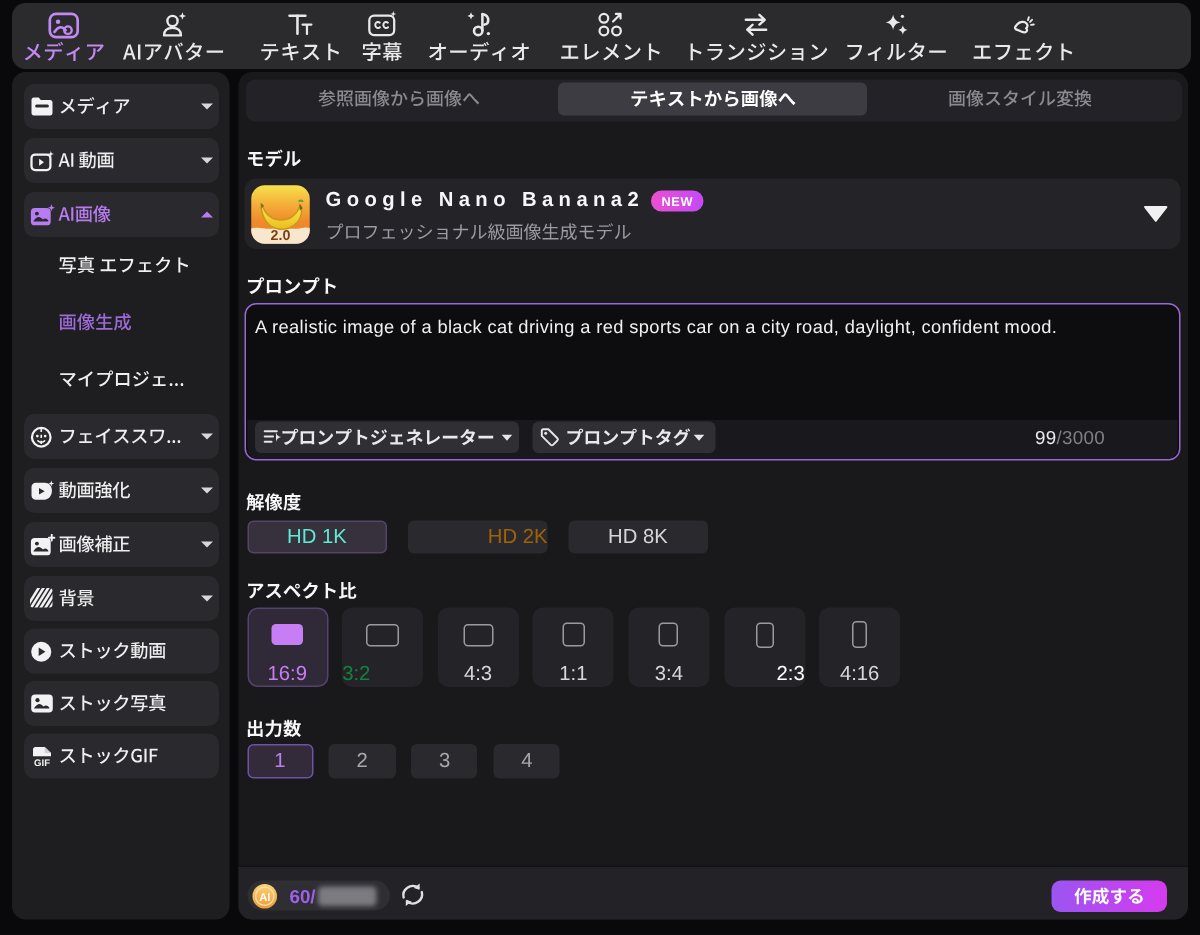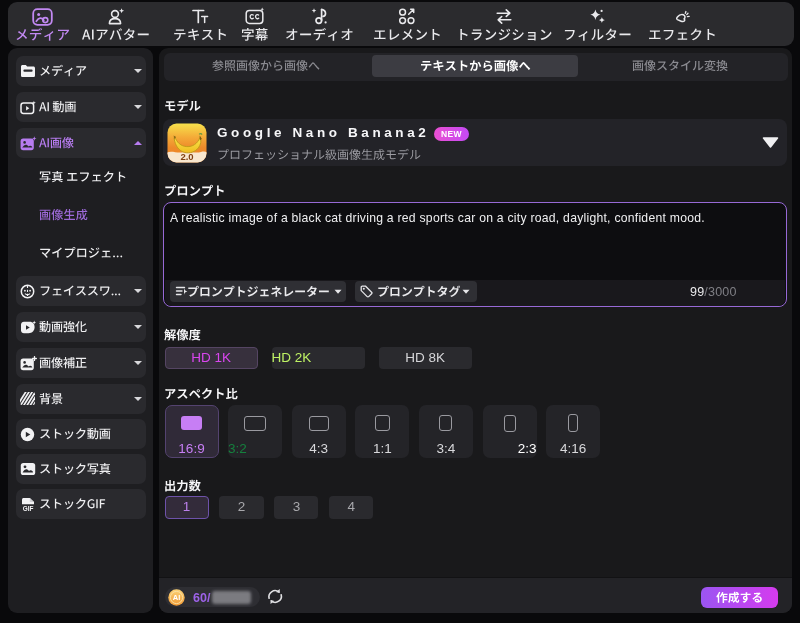--- a/index.html
+++ b/index.html
@@ -290,23 +290,23 @@
     <path d="M9.6 -8.8Q9.6 -8.5 9.8 -8.3Q10.1 -8.1 10.3 -8.1Q10.6 -8.1 10.8 -8.3Q11 -8.5 11 -8.8Q11 -9.1 10.8 -9.3Q10.6 -9.5 10.3 -9.5Q10.1 -9.5 9.8 -9.3Q9.6 -9.1 9.6 -8.8ZM8.9 -8.8Q8.9 -9.2 9.1 -9.5Q9.3 -9.8 9.6 -10.0Q9.9 -10.2 10.3 -10.2Q10.7 -10.2 11.1 -10.0Q11.4 -9.8 11.6 -9.5Q11.8 -9.2 11.8 -8.8Q11.8 -8.4 11.6 -8.1Q11.4 -7.8 11.1 -7.6Q10.7 -7.4 10.3 -7.4Q9.9 -7.4 9.6 -7.6Q9.3 -7.8 9.1 -8.1Q8.9 -8.4 8.9 -8.8ZM10.4 -7.9Q10.3 -7.7 10.2 -7.4Q10.1 -7.2 10.1 -7.0Q10 -6.6 9.8 -6.0Q9.7 -5.5 9.5 -4.9Q9.3 -4.3 9 -3.7Q8.7 -3.2 8.3 -2.6Q7.7 -1.9 7 -1.3Q6.3 -0.7 5.4 -0.2Q4.5 0.3 3.5 0.7L2.2 -0.8Q3.4 -1.1 4.2 -1.5Q5.1 -1.9 5.7 -2.4Q6.4 -3 6.9 -3.6Q7.3 -4.1 7.5 -4.7Q7.8 -5.3 8 -5.9Q8.2 -6.5 8.3 -7.0Q8.1 -7 7.7 -7.0Q7.3 -7 6.7 -7.0Q6.1 -7 5.5 -7.0Q4.9 -7 4.4 -7.0Q3.8 -7 3.4 -7.0Q2.9 -7 2.7 -7.0Q2.3 -7 1.9 -7.0Q1.5 -6.9 1.3 -6.9V-8.6Q1.4 -8.6 1.7 -8.6Q2 -8.5 2.2 -8.5Q2.5 -8.5 2.7 -8.5Q2.9 -8.5 3.2 -8.5Q3.6 -8.5 4.1 -8.5Q4.5 -8.5 5 -8.5Q5.5 -8.5 6.1 -8.5Q6.6 -8.5 7 -8.5Q7.4 -8.5 7.8 -8.5Q8.1 -8.5 8.2 -8.5Q8.4 -8.5 8.7 -8.5Q8.9 -8.5 9.2 -8.6Z M13.4 -8.5Q13.8 -8.5 14.1 -8.5Q14.4 -8.5 14.7 -8.5Q14.9 -8.5 15.3 -8.5Q15.7 -8.5 16.2 -8.5Q16.8 -8.5 17.4 -8.5Q18 -8.5 18.6 -8.5Q19.2 -8.5 19.8 -8.5Q20.3 -8.5 20.7 -8.5Q21.1 -8.5 21.3 -8.5Q21.5 -8.5 21.8 -8.5Q22.1 -8.5 22.5 -8.5Q22.5 -8.2 22.5 -7.9Q22.4 -7.6 22.4 -7.3Q22.4 -7.2 22.4 -6.8Q22.4 -6.5 22.4 -6.0Q22.4 -5.5 22.4 -4.9Q22.4 -4.4 22.4 -3.8Q22.4 -3.3 22.4 -2.8Q22.4 -2.3 22.4 -2.0Q22.4 -1.6 22.4 -1.5Q22.4 -1.3 22.5 -1.0Q22.5 -0.7 22.5 -0.5Q22.5 -0.2 22.5 -0.0Q22.5 0.2 22.5 0.2H20.8Q20.8 0.2 20.8 -0.1Q20.8 -0.4 20.8 -0.7Q20.8 -1.1 20.8 -1.4Q20.8 -1.6 20.8 -2.0Q20.8 -2.3 20.8 -2.8Q20.8 -3.3 20.8 -3.9Q20.8 -4.5 20.8 -5.0Q20.8 -5.5 20.8 -6.0Q20.8 -6.4 20.8 -6.7Q20.8 -7 20.8 -7.0H15.0Q15 -7 15 -6.7Q15 -6.4 15 -6.0Q15 -5.6 15 -5.0Q15 -4.5 15 -3.9Q15 -3.3 15 -2.8Q15 -2.3 15 -2.0Q15 -1.6 15 -1.4Q15 -1.2 15 -0.9Q15 -0.7 15 -0.4Q15.1 -0.2 15.1 0.0Q15.1 0.2 15.1 0.2H13.4Q13.4 0.2 13.4 0.0Q13.4 -0.2 13.4 -0.4Q13.4 -0.7 13.4 -1.0Q13.4 -1.3 13.4 -1.5Q13.4 -1.6 13.4 -2.0Q13.4 -2.3 13.4 -2.8Q13.4 -3.3 13.4 -3.9Q13.4 -4.4 13.4 -5.0Q13.4 -5.5 13.4 -6.0Q13.4 -6.5 13.4 -6.8Q13.4 -7.2 13.4 -7.3Q13.4 -7.6 13.4 -7.9Q13.4 -8.3 13.4 -8.5ZM21.4 -2.0V-0.4H14.2V-2.0Z M26.7 -9.1Q27 -8.9 27.4 -8.6Q27.8 -8.3 28.3 -7.9Q28.7 -7.5 29.1 -7.2Q29.5 -6.9 29.8 -6.6L28.6 -5.3Q28.3 -5.6 28 -5.9Q27.6 -6.3 27.2 -6.7Q26.7 -7 26.3 -7.4Q25.9 -7.7 25.6 -7.9ZM25.2 -1.1Q26.1 -1.3 27 -1.5Q27.8 -1.7 28.5 -2.0Q29.2 -2.4 29.8 -2.7Q30.8 -3.3 31.7 -4.1Q32.5 -4.9 33.1 -5.7Q33.8 -6.6 34.2 -7.4L35.1 -5.7Q34.6 -4.9 34 -4.1Q33.3 -3.3 32.5 -2.5Q31.6 -1.8 30.7 -1.2Q30 -0.9 29.3 -0.5Q28.6 -0.2 27.8 0.1Q27 0.3 26.2 0.5Z M45.3 -8.8Q45.3 -8.5 45.5 -8.3Q45.8 -8.1 46 -8.1Q46.3 -8.1 46.5 -8.3Q46.7 -8.5 46.7 -8.8Q46.7 -9.1 46.5 -9.3Q46.3 -9.5 46 -9.5Q45.8 -9.5 45.5 -9.3Q45.3 -9.1 45.3 -8.8ZM44.6 -8.8Q44.6 -9.2 44.8 -9.5Q45 -9.8 45.3 -10.0Q45.6 -10.2 46 -10.2Q46.4 -10.2 46.8 -10.0Q47.1 -9.8 47.3 -9.5Q47.5 -9.2 47.5 -8.8Q47.5 -8.4 47.3 -8.1Q47.1 -7.8 46.8 -7.6Q46.4 -7.4 46 -7.4Q45.6 -7.4 45.3 -7.6Q45 -7.8 44.8 -8.1Q44.6 -8.4 44.6 -8.8ZM46.1 -7.9Q46 -7.7 45.9 -7.4Q45.8 -7.2 45.8 -7.0Q45.7 -6.6 45.5 -6.0Q45.4 -5.5 45.2 -4.9Q45 -4.3 44.7 -3.7Q44.4 -3.2 44 -2.6Q43.4 -1.9 42.7 -1.3Q42 -0.7 41.1 -0.2Q40.2 0.3 39.2 0.7L37.9 -0.8Q39.1 -1.1 39.9 -1.5Q40.8 -1.9 41.4 -2.4Q42.1 -3 42.6 -3.6Q43 -4.1 43.2 -4.7Q43.5 -5.3 43.7 -5.9Q43.9 -6.5 44 -7.0Q43.8 -7 43.4 -7.0Q43 -7 42.4 -7.0Q41.8 -7 41.2 -7.0Q40.6 -7 40.1 -7.0Q39.5 -7 39.1 -7.0Q38.6 -7 38.4 -7.0Q38 -7 37.6 -7.0Q37.2 -6.9 37 -6.9V-8.6Q37.1 -8.6 37.4 -8.6Q37.7 -8.5 37.9 -8.5Q38.2 -8.5 38.4 -8.5Q38.6 -8.5 38.9 -8.5Q39.3 -8.5 39.8 -8.5Q40.2 -8.5 40.7 -8.5Q41.2 -8.5 41.8 -8.5Q42.3 -8.5 42.7 -8.5Q43.1 -8.5 43.5 -8.5Q43.8 -8.5 43.9 -8.5Q44.1 -8.5 44.4 -8.5Q44.6 -8.5 44.9 -8.6Z M51.4 -1.1Q51.4 -1.4 51.4 -1.9Q51.4 -2.4 51.4 -3.1Q51.4 -3.8 51.4 -4.6Q51.4 -5.3 51.4 -6.0Q51.4 -6.7 51.4 -7.3Q51.4 -7.8 51.4 -8.0Q51.4 -8.4 51.3 -8.8Q51.3 -9.2 51.2 -9.5H53.1Q53.1 -9.2 53 -8.8Q53 -8.4 53 -8.0Q53 -7.7 53 -7.1Q53 -6.6 53 -5.9Q53 -5.2 53 -4.4Q53 -3.7 53 -3.0Q53 -2.4 53 -1.9Q53 -1.4 53 -1.1Q53 -1 53 -0.7Q53 -0.4 53.1 -0.1Q53.1 0.3 53.1 0.5H51.2Q51.3 0.2 51.3 -0.3Q51.4 -0.8 51.4 -1.1ZM52.7 -6.4Q53.3 -6.2 54 -6.0Q54.7 -5.7 55.5 -5.5Q56.3 -5.2 56.9 -4.9Q57.6 -4.6 58 -4.4L57.3 -2.8Q56.8 -3 56.2 -3.3Q55.6 -3.6 55 -3.8Q54.4 -4.1 53.7 -4.3Q53.1 -4.5 52.7 -4.7Z M64.6 -5.6Q65.2 -5.3 65.9 -4.9Q66.5 -4.5 67.2 -4.0Q67.9 -3.5 68.4 -3.1Q69 -2.7 69.5 -2.3L68.3 -1.0Q67.9 -1.3 67.3 -1.8Q66.7 -2.3 66.1 -2.8Q65.4 -3.3 64.8 -3.7Q64.1 -4.2 63.6 -4.5ZM70.3 -7.7Q70.2 -7.5 70.1 -7.3Q70 -7 69.9 -6.8Q69.7 -6.2 69.4 -5.6Q69.1 -4.9 68.7 -4.2Q68.3 -3.5 67.7 -2.8Q66.9 -1.8 65.7 -0.8Q64.5 0.1 62.8 0.8L61.4 -0.4Q62.6 -0.8 63.5 -1.3Q64.5 -1.9 65.1 -2.5Q65.8 -3.1 66.3 -3.7Q66.7 -4.1 67.1 -4.7Q67.5 -5.3 67.7 -5.9Q68 -6.5 68.1 -6.9H64.1L64.6 -8.3H68.0Q68.3 -8.3 68.6 -8.3Q68.9 -8.3 69.1 -8.4ZM66.3 -9.5Q66.1 -9.2 65.9 -8.8Q65.7 -8.5 65.6 -8.3Q65.2 -7.6 64.6 -6.8Q63.9 -5.9 63.1 -5.2Q62.4 -4.4 61.5 -3.8L60.2 -4.8Q61.3 -5.5 62 -6.2Q62.8 -6.9 63.2 -7.6Q63.7 -8.3 64 -8.8Q64.2 -9 64.3 -9.4Q64.5 -9.7 64.6 -10.0Z M80.7 -9.8Q80.9 -9.6 81.1 -9.3Q81.3 -9 81.4 -8.7Q81.6 -8.4 81.7 -8.2L80.7 -7.8Q80.6 -8.1 80.3 -8.6Q80 -9.1 79.8 -9.4ZM82.2 -10.4Q82.3 -10.1 82.5 -9.8Q82.7 -9.5 82.9 -9.2Q83 -9 83.1 -8.7L82.2 -8.3Q82 -8.7 81.7 -9.2Q81.5 -9.6 81.2 -10.0ZM81.8 -7.2Q81.7 -7 81.6 -6.8Q81.5 -6.6 81.4 -6.3Q81.3 -5.8 81 -5.1Q80.7 -4.4 80.3 -3.7Q79.9 -3 79.3 -2.3Q78.5 -1.3 77.3 -0.4Q76.2 0.4 74.5 1.1L73.1 -0.2Q74.3 -0.6 75.2 -1.0Q76.1 -1.5 76.7 -2.0Q77.4 -2.6 77.9 -3.2Q78.3 -3.6 78.7 -4.2Q79 -4.8 79.3 -5.4Q79.5 -6 79.6 -6.4H75.6L76.1 -7.8Q76.3 -7.8 76.6 -7.8Q77 -7.8 77.4 -7.8Q77.9 -7.8 78.3 -7.8Q78.8 -7.8 79.1 -7.8Q79.4 -7.8 79.6 -7.8Q79.8 -7.8 80.1 -7.8Q80.4 -7.9 80.6 -7.9ZM77.9 -9.1Q77.7 -8.8 77.5 -8.4Q77.3 -8.1 77.2 -7.9Q76.8 -7.1 76.2 -6.4Q75.6 -5.6 74.8 -4.9Q74.1 -4.1 73.2 -3.5L71.9 -4.5Q72.7 -5 73.3 -5.5Q73.9 -6.1 74.3 -6.6Q74.8 -7.1 75.1 -7.6Q75.4 -8 75.6 -8.4Q75.8 -8.6 75.9 -9.0Q76.1 -9.4 76.2 -9.7Z" fill="#e9e9ec"></path>
   </svg>
 <svg class="abs" style="left:462px;top:288.5px" width="8" height="6" viewBox="0 0 8 6">
     <path d="M0.5 0.8 L4 4.8 L7.5 0.8 Z" fill="#e6e6e9"></path>
   </svg>
 <div class="abs" style="left:690px;top:285px;width:90px;text-align:left;font-size:12.5px;letter-spacing:0.2px"><span style="color:#eaeaec">99</span><span style="color:#7f7f85">/3000</span></div>
 <svg style="position:absolute;left:163.5px;top:326.6px;overflow:visible" width="39" height="16" viewBox="0 -12.3 39 16">
     <path d="M1.7 -7.3H5.2V-6.2H1.7ZM1.7 -5.3H5.2V-4.2H1.7ZM1.7 -3.2H5.2V-2.1H1.7ZM7.1 -4.6H11.7V-3.4H7.1ZM2.4 -9.3H4.3V-8.2H2.4ZM6.2 -9.8H10.7V-8.6H6.2ZM6.2 -2.3H12.0V-1.0H6.2ZM8.5 -5.7H9.9V1.1H8.5ZM3.1 -6.7H4.1V-2.8H3.1ZM10.3 -9.8H11.6Q11.6 -9.8 11.6 -9.6Q11.6 -9.5 11.6 -9.4Q11.6 -8.4 11.5 -7.7Q11.5 -7.1 11.4 -6.7Q11.3 -6.4 11.2 -6.2Q11 -6 10.9 -5.9Q10.7 -5.8 10.4 -5.8Q10.2 -5.8 9.9 -5.8Q9.6 -5.8 9.2 -5.8Q9.2 -6 9.1 -6.4Q9 -6.7 8.8 -7.0Q9.1 -6.9 9.4 -6.9Q9.6 -6.9 9.7 -6.9Q9.8 -6.9 9.9 -6.9Q10 -7 10.1 -7.0Q10.1 -7.1 10.2 -7.4Q10.2 -7.7 10.3 -8.2Q10.3 -8.8 10.3 -9.6ZM6.8 -5.6 8 -5.4Q7.9 -4.5 7.6 -3.8Q7.3 -3 6.9 -2.4Q6.8 -2.5 6.6 -2.6Q6.4 -2.7 6.2 -2.8Q6 -2.9 5.9 -3.0Q6.2 -3.5 6.5 -4.2Q6.7 -4.9 6.8 -5.6ZM2.1 -10.5 3.4 -10.2Q3.2 -9.3 2.8 -8.5Q2.5 -7.7 2.1 -7.0Q1.7 -6.3 1.3 -5.8Q1.2 -5.9 1 -6.1Q0.8 -6.2 0.6 -6.4Q0.4 -6.6 0.2 -6.6Q0.9 -7.3 1.3 -8.3Q1.8 -9.4 2.1 -10.5ZM1.2 -7.3H2.4V-4.0Q2.4 -3.4 2.3 -2.8Q2.3 -2.1 2.2 -1.4Q2.1 -0.7 1.9 -0.0Q1.7 0.6 1.3 1.1Q1.2 1 1 0.9Q0.8 0.8 0.6 0.6Q0.4 0.5 0.3 0.5Q0.7 -0.2 0.9 -1.0Q1.1 -1.7 1.2 -2.5Q1.2 -3.3 1.2 -4.0ZM4.8 -7.3H6.0V-0.3Q6 0.1 5.9 0.4Q5.8 0.7 5.5 0.9Q5.2 1 4.8 1.0Q4.4 1.1 3.9 1.1Q3.8 0.8 3.7 0.5Q3.6 0.1 3.4 -0.2Q3.8 -0.1 4.1 -0.1Q4.4 -0.1 4.6 -0.1Q4.7 -0.1 4.7 -0.2Q4.8 -0.2 4.8 -0.3ZM7.6 -9.4H9.0Q8.9 -8.5 8.7 -7.8Q8.5 -7 8 -6.4Q7.5 -5.8 6.6 -5.4Q6.4 -5.7 6.2 -6.0Q6 -6.3 5.8 -6.4Q6.5 -6.7 6.9 -7.2Q7.3 -7.6 7.4 -8.2Q7.6 -8.8 7.6 -9.4ZM4 -9.3H4.2L4.4 -9.4L5.3 -8.8Q5.1 -8.3 4.7 -7.6Q4.4 -6.9 4.1 -6.5Q4 -6.6 3.7 -6.8Q3.4 -6.9 3.2 -7.0Q3.4 -7.3 3.5 -7.7Q3.7 -8 3.8 -8.4Q3.9 -8.8 4 -9.1Z M18 -10.4 19.3 -10.2Q18.8 -9.3 18.2 -8.4Q17.5 -7.5 16.6 -6.8Q16.4 -7 16.1 -7.2Q15.8 -7.5 15.5 -7.6Q16.1 -8 16.6 -8.5Q17 -9 17.4 -9.5Q17.7 -10 18 -10.4ZM18.3 -9.7H21.1V-8.6H17.5ZM17.7 -7.0V-6.0H22.4V-7.0ZM16.4 -8.0H23.8V-5.0H16.4ZM19.3 -7.5H20.6V-5.6H19.3ZM19.5 -5.9 20.6 -5.5Q20.1 -5 19.5 -4.5Q18.8 -4.1 18 -3.7Q17.3 -3.3 16.5 -3.1Q16.5 -3.2 16.3 -3.4Q16.2 -3.5 16 -3.7Q15.9 -3.9 15.7 -4.0Q16.4 -4.2 17.2 -4.5Q17.9 -4.8 18.5 -5.2Q19.1 -5.5 19.5 -5.9ZM18 -4.3 19 -4.9Q19.7 -4.4 20.2 -3.7Q20.7 -3.1 20.9 -2.5Q21.1 -1.8 21.1 -1.2Q21.1 -0.6 20.9 -0.1Q20.8 0.4 20.5 0.6Q20.2 0.9 19.9 1.0Q19.6 1.1 19.2 1.1Q19 1.1 18.7 1.1Q18.5 1.1 18.3 1.1Q18.3 0.8 18.2 0.5Q18.1 0.1 17.9 -0.2Q18.2 -0.1 18.5 -0.1Q18.7 -0.1 18.9 -0.1Q19.1 -0.1 19.2 -0.1Q19.4 -0.2 19.5 -0.3Q19.7 -0.5 19.8 -1.0Q19.8 -1.4 19.7 -2.0Q19.6 -2.6 19.2 -3.2Q18.8 -3.8 18 -4.3ZM19.3 -4.1 20.1 -3.5Q19.7 -3.1 19.1 -2.7Q18.4 -2.3 17.8 -2.0Q17.1 -1.6 16.5 -1.4Q16.4 -1.6 16.2 -1.8Q16 -2.1 15.8 -2.3Q16.4 -2.5 17.1 -2.7Q17.7 -3 18.3 -3.4Q18.9 -3.7 19.3 -4.1ZM19.9 -2.8 20.8 -2.2Q20.3 -1.6 19.6 -1.1Q18.8 -0.6 18 -0.1Q17.1 0.4 16.4 0.7Q16.2 0.4 16 0.1Q15.8 -0.2 15.6 -0.4Q16.2 -0.5 16.8 -0.8Q17.4 -1.1 18 -1.4Q18.6 -1.7 19.1 -2.1Q19.6 -2.5 19.9 -2.8ZM23.2 -4.8 24.2 -3.9Q23.8 -3.5 23.3 -3.1Q22.7 -2.7 22.3 -2.5L21.5 -3.3Q21.8 -3.5 22.1 -3.7Q22.4 -4 22.7 -4.3Q23 -4.6 23.2 -4.8ZM21.5 -5.7Q21.7 -4.6 22.1 -3.6Q22.5 -2.6 23 -1.8Q23.6 -1 24.4 -0.5Q24.2 -0.4 24.1 -0.2Q23.9 -0 23.7 0.2Q23.5 0.4 23.4 0.6Q22.6 0 22 -0.9Q21.4 -1.8 21 -3.0Q20.6 -4.1 20.3 -5.5ZM20.6 -9.7H21.0L21.2 -9.8L22.1 -9.2Q21.8 -8.6 21.3 -8.0Q20.9 -7.4 20.4 -7.0Q20.3 -7.2 20.1 -7.5Q19.8 -7.7 19.6 -7.9Q19.9 -8.2 20.2 -8.7Q20.5 -9.1 20.6 -9.5ZM14.9 -10.4 16.2 -10.0Q15.9 -9 15.4 -7.9Q14.9 -6.8 14.4 -5.8Q13.8 -4.8 13.2 -4.1Q13.1 -4.2 13 -4.6Q12.8 -4.9 12.7 -5.2Q12.6 -5.5 12.4 -5.7Q12.9 -6.3 13.4 -7.0Q13.9 -7.8 14.2 -8.7Q14.6 -9.5 14.9 -10.4ZM13.9 -7.1 15.3 -8.4 15.3 -8.4V1.1H13.9Z M27.7 -7.0H36.2V-5.8H27.7ZM27.8 -3.4H34.5V-2.3H27.8ZM29.3 -7.8H30.7V-5.0H33.0V-7.8H34.4V-3.9H29.3ZM34.2 -3.4H34.4L34.7 -3.5L35.6 -3.0Q35.1 -2 34.3 -1.3Q33.5 -0.6 32.5 -0.1Q31.5 0.4 30.3 0.7Q29.2 1 27.9 1.1Q27.8 0.9 27.6 0.5Q27.4 0.1 27.2 -0.1Q28.4 -0.2 29.5 -0.4Q30.6 -0.7 31.5 -1.0Q32.4 -1.4 33.1 -1.9Q33.8 -2.5 34.2 -3.2ZM30.3 -2.5Q30.9 -1.8 31.8 -1.3Q32.7 -0.8 33.9 -0.5Q35.1 -0.3 36.5 -0.1Q36.4 0 36.2 0.3Q36.1 0.5 35.9 0.7Q35.8 0.9 35.7 1.1Q34.2 1 32.9 0.6Q31.7 0.2 30.7 -0.5Q29.7 -1.1 29 -2.0ZM30.4 -10.4H31.9V-8.6H30.4ZM26.7 -9.3H36.3V-8.0H26.7ZM26 -9.3H27.4V-5.9Q27.4 -5.1 27.3 -4.2Q27.3 -3.3 27.1 -2.4Q27 -1.4 26.7 -0.5Q26.5 0.4 26.1 1.1Q25.9 0.9 25.7 0.8Q25.5 0.6 25.3 0.5Q25 0.3 24.9 0.3Q25.2 -0.4 25.5 -1.2Q25.7 -2 25.8 -2.8Q25.9 -3.6 25.9 -4.4Q26 -5.2 26 -5.9Z" fill="#f7f7f9"></path>
   </svg>
 <div style="position:absolute;left:164.5px;top:346.5px;width:93.5px;height:22.5px;background:#37303d;border:1px solid #554563;border-radius:4px"></div>
-<div class="abs" style="left:164.5px;top:346.5px;width:93.5px;height:22.5px;line-height:22.5px;text-align:center;font-size:13.5px;color:#d946ef">HD 1K</div>
+<div class="abs" style="left:164.5px;top:346.5px;width:93.5px;height:22.5px;line-height:22.5px;text-align:center;font-size:13.5px;color:#5eead4">HD 1K</div>
 <div style="position:absolute;left:271.5px;top:346.5px;width:93.5px;height:22.5px;background:#2a2a2e;border-radius:4px"></div>
-<div class="abs" style="left:271.5px;top:346.5px;width:93.5px;height:22.5px;line-height:22.5px;text-align:left;font-size:13.5px;color:#bef264">HD 2K</div>
+<div class="abs" style="left:271.5px;top:346.5px;width:93.5px;height:22.5px;line-height:22.5px;text-align:right;font-size:13.5px;color:#a16207">HD 2K</div>
 <div style="position:absolute;left:378.5px;top:346.5px;width:93.5px;height:22.5px;background:#2a2a2e;border-radius:4px"></div>
 <div class="abs" style="left:378.5px;top:346.5px;width:93.5px;height:22.5px;line-height:22.5px;text-align:center;font-size:13.5px;color:#d6d6d9">HD 8K</div>
 <svg style="position:absolute;left:163.5px;top:386.3px;overflow:visible" width="76" height="16" viewBox="0 -12.3 76 16">
     <path d="M11.7 -8.3Q11.6 -8.2 11.5 -8.0Q11.4 -7.8 11.3 -7.7Q11 -7.2 10.5 -6.6Q10 -6 9.5 -5.4Q8.9 -4.7 8.3 -4.3L7 -5.3Q7.4 -5.6 7.8 -5.9Q8.1 -6.2 8.4 -6.5Q8.7 -6.8 9 -7.1Q9.2 -7.4 9.3 -7.6Q9.1 -7.6 8.8 -7.6Q8.4 -7.6 7.8 -7.6Q7.3 -7.6 6.7 -7.6Q6.1 -7.6 5.5 -7.6Q4.9 -7.6 4.4 -7.6Q3.8 -7.6 3.4 -7.6Q3.1 -7.6 2.9 -7.6Q2.5 -7.6 2.2 -7.6Q1.8 -7.6 1.4 -7.5V-9.3Q1.7 -9.2 2.1 -9.2Q2.5 -9.1 2.9 -9.1Q3.1 -9.1 3.5 -9.1Q3.9 -9.1 4.4 -9.1Q5 -9.1 5.6 -9.1Q6.2 -9.1 6.9 -9.1Q7.5 -9.1 8.1 -9.1Q8.6 -9.1 9 -9.1Q9.4 -9.1 9.5 -9.1Q9.7 -9.1 9.9 -9.1Q10.2 -9.1 10.4 -9.2Q10.7 -9.2 10.8 -9.2ZM6.7 -6.7Q6.7 -5.8 6.7 -4.9Q6.7 -4.1 6.5 -3.3Q6.3 -2.5 6 -1.8Q5.6 -1.1 5 -0.5Q4.3 0.2 3.3 0.7L1.9 -0.5Q2.2 -0.6 2.5 -0.7Q2.8 -0.9 3.2 -1.2Q3.8 -1.6 4.1 -2.0Q4.5 -2.5 4.7 -3.0Q4.9 -3.5 5 -4.2Q5 -4.8 5 -5.6Q5 -5.8 5 -6.1Q5 -6.4 4.9 -6.7Z M22.6 -8.3Q22.5 -8.2 22.3 -8.0Q22.2 -7.8 22.1 -7.6Q21.9 -7 21.5 -6.3Q21.1 -5.6 20.6 -4.8Q20.2 -4.1 19.6 -3.5Q19 -2.7 18.1 -2.0Q17.3 -1.2 16.4 -0.6Q15.5 0.1 14.5 0.5L13.2 -0.8Q14.2 -1.2 15.2 -1.8Q16.1 -2.3 16.9 -3.0Q17.7 -3.7 18.3 -4.3Q18.7 -4.8 19 -5.3Q19.4 -5.9 19.7 -6.4Q20 -6.9 20.1 -7.4Q20 -7.4 19.7 -7.4Q19.3 -7.4 18.9 -7.4Q18.5 -7.4 18 -7.4Q17.6 -7.4 17.1 -7.4Q16.7 -7.4 16.4 -7.4Q16.1 -7.4 15.9 -7.4Q15.7 -7.4 15.4 -7.3Q15.1 -7.3 14.9 -7.3Q14.6 -7.3 14.5 -7.3V-9.0Q14.7 -9 14.9 -9.0Q15.2 -9 15.5 -8.9Q15.8 -8.9 15.9 -8.9Q16.1 -8.9 16.4 -8.9Q16.8 -8.9 17.2 -8.9Q17.7 -8.9 18.1 -8.9Q18.6 -8.9 19.1 -8.9Q19.5 -8.9 19.8 -8.9Q20.1 -8.9 20.3 -8.9Q20.7 -8.9 21 -9.0Q21.4 -9 21.6 -9.1ZM19.8 -4.5Q20.3 -4.1 20.8 -3.6Q21.4 -3.1 21.9 -2.6Q22.4 -2 22.9 -1.5Q23.3 -1 23.6 -0.7L22.2 0.5Q21.8 -0.1 21.2 -0.8Q20.6 -1.4 20 -2.1Q19.3 -2.8 18.6 -3.4Z M33.5 -7.5Q33.5 -7.2 33.7 -7.0Q33.9 -6.7 34.3 -6.7Q34.6 -6.7 34.8 -7.0Q35.1 -7.2 35.1 -7.5Q35.1 -7.9 34.8 -8.1Q34.6 -8.3 34.3 -8.3Q33.9 -8.3 33.7 -8.1Q33.5 -7.9 33.5 -7.5ZM32.7 -7.5Q32.7 -8 32.9 -8.3Q33.1 -8.7 33.5 -8.9Q33.8 -9.1 34.3 -9.1Q34.7 -9.1 35.1 -8.9Q35.4 -8.7 35.7 -8.3Q35.9 -8 35.9 -7.5Q35.9 -7.1 35.7 -6.7Q35.4 -6.4 35.1 -6.2Q34.7 -5.9 34.3 -5.9Q33.8 -5.9 33.5 -6.2Q33.1 -6.4 32.9 -6.7Q32.7 -7.1 32.7 -7.5ZM25 -3.5Q25.3 -3.7 25.5 -3.9Q25.8 -4.2 26 -4.4Q26.3 -4.7 26.5 -5.0Q26.8 -5.3 27.1 -5.7Q27.4 -6 27.8 -6.4Q28.1 -6.8 28.4 -7.2Q29 -7.9 29.5 -7.9Q30.1 -8 30.8 -7.3Q31.2 -6.9 31.7 -6.5Q32.1 -6 32.5 -5.6Q33 -5.2 33.3 -4.8Q33.7 -4.3 34.3 -3.8Q34.8 -3.2 35.3 -2.6Q35.9 -2 36.4 -1.5L35 -0.1Q34.6 -0.6 34.1 -1.1Q33.7 -1.7 33.2 -2.2Q32.8 -2.8 32.4 -3.2Q32.1 -3.5 31.8 -3.9Q31.5 -4.2 31.2 -4.6Q30.9 -5 30.6 -5.2Q30.3 -5.5 30.2 -5.7Q29.9 -6 29.6 -6.0Q29.4 -6 29.2 -5.6Q29 -5.4 28.7 -5.1Q28.5 -4.7 28.2 -4.4Q28 -4 27.7 -3.7Q27.5 -3.4 27.3 -3.1Q27.1 -2.8 26.9 -2.5Q26.7 -2.2 26.5 -2.0Z M48 -7.7Q47.9 -7.5 47.7 -7.2Q47.6 -7 47.6 -6.8Q47.4 -6.2 47.1 -5.5Q46.8 -4.8 46.4 -4.1Q46 -3.4 45.4 -2.7Q44.5 -1.6 43.4 -0.7Q42.2 0.1 40.4 0.8L39 -0.5Q40.3 -0.9 41.2 -1.3Q42.1 -1.8 42.7 -2.4Q43.4 -2.9 44 -3.5Q44.4 -4 44.7 -4.6Q45.1 -5.2 45.3 -5.8Q45.6 -6.4 45.7 -6.9H41.6L42.1 -8.3Q42.3 -8.3 42.6 -8.3Q43 -8.3 43.5 -8.3Q43.9 -8.3 44.4 -8.3Q44.8 -8.3 45.2 -8.3Q45.5 -8.3 45.6 -8.3Q45.9 -8.3 46.2 -8.3Q46.5 -8.4 46.7 -8.4ZM44 -9.6Q43.7 -9.3 43.5 -8.9Q43.3 -8.5 43.2 -8.3Q42.8 -7.6 42.2 -6.8Q41.6 -6 40.8 -5.3Q40 -4.5 39.1 -3.9L37.8 -4.9Q38.6 -5.4 39.2 -6.0Q39.8 -6.5 40.3 -7.0Q40.7 -7.5 41 -8.0Q41.4 -8.5 41.6 -8.9Q41.7 -9.1 41.9 -9.5Q42.1 -9.9 42.2 -10.2Z M53.1 -1.2Q53.1 -1.4 53.1 -2.0Q53.1 -2.5 53.1 -3.2Q53.1 -3.9 53.1 -4.7Q53.1 -5.4 53.1 -6.2Q53.1 -6.9 53.1 -7.4Q53.1 -8 53.1 -8.2Q53.1 -8.6 53 -9.0Q53 -9.4 52.9 -9.7H54.9Q54.8 -9.4 54.8 -9.0Q54.7 -8.6 54.7 -8.2Q54.7 -7.9 54.7 -7.3Q54.7 -6.7 54.7 -6.0Q54.7 -5.3 54.7 -4.5Q54.7 -3.8 54.7 -3.1Q54.7 -2.4 54.7 -1.9Q54.7 -1.4 54.7 -1.2Q54.7 -1 54.8 -0.7Q54.8 -0.4 54.8 -0.1Q54.8 0.3 54.9 0.5H52.9Q53 0.2 53 -0.3Q53.1 -0.8 53.1 -1.2ZM54.4 -6.5Q55 -6.4 55.8 -6.1Q56.5 -5.9 57.3 -5.6Q58.1 -5.3 58.8 -5.0Q59.4 -4.8 59.9 -4.5L59.2 -2.8Q58.7 -3.1 58 -3.4Q57.4 -3.7 56.8 -3.9Q56.1 -4.2 55.5 -4.4Q54.9 -4.6 54.4 -4.8Z M64.3 -6.8H67.4V-5.3H64.3ZM63.5 -10.3H65.0V-0.3L63.5 0.0ZM61.9 -0.7Q62.6 -0.8 63.6 -1.0Q64.5 -1.2 65.5 -1.4Q66.6 -1.6 67.6 -1.8L67.7 -0.4Q66.8 -0.2 65.8 0.1Q64.9 0.3 64 0.5Q63.1 0.7 62.3 0.8ZM72.2 -7.8 73.3 -6.5Q72.6 -6.1 71.9 -5.8Q71.2 -5.5 70.5 -5.2Q69.8 -4.9 69.1 -4.7Q69 -5 68.9 -5.3Q68.8 -5.6 68.6 -5.9Q69.2 -6.1 69.9 -6.4Q70.6 -6.8 71.2 -7.1Q71.8 -7.4 72.2 -7.8ZM68.2 -10.3H69.7V-1.3Q69.7 -0.8 69.8 -0.7Q69.9 -0.5 70.2 -0.5Q70.3 -0.5 70.5 -0.5Q70.7 -0.5 70.9 -0.5Q71.1 -0.5 71.3 -0.5Q71.5 -0.5 71.6 -0.5Q71.8 -0.5 71.9 -0.7Q72 -0.9 72.1 -1.3Q72.1 -1.8 72.2 -2.6Q72.4 -2.4 72.8 -2.2Q73.2 -2.1 73.6 -2.0Q73.5 -0.9 73.3 -0.3Q73.1 0.3 72.7 0.6Q72.4 0.9 71.7 0.9Q71.6 0.9 71.4 0.9Q71.3 0.9 71 0.9Q70.8 0.9 70.6 0.9Q70.4 0.9 70.3 0.9Q70.1 0.9 70 0.9Q69.3 0.9 68.9 0.7Q68.5 0.5 68.3 0.0Q68.2 -0.5 68.2 -1.3Z" fill="#f7f7f9"></path>
   </svg>
 <div style="position:absolute;left:164.5px;top:405px;width:54px;height:53px;background:#302a38;border:1px solid #544370;border-radius:7px"></div>
 <div style="position:absolute;left:181.0px;top:416.0px;width:21px;height:14px;background:#c77ef5;border-radius:3px"></div>
 <div class="abs" style="left:164.5px;top:441px;width:54px;text-align:center;font-size:13.5px;color:#c77ef5">16:9</div>
 <div style="position:absolute;left:228.1px;top:405px;width:54px;height:53px;background:#242428;border-radius:7px"></div>
 <div style="position:absolute;left:243.8px;top:415.5px;width:22.5px;height:15px;border:1.8px solid #9a9aa0;border-radius:3px"></div>

